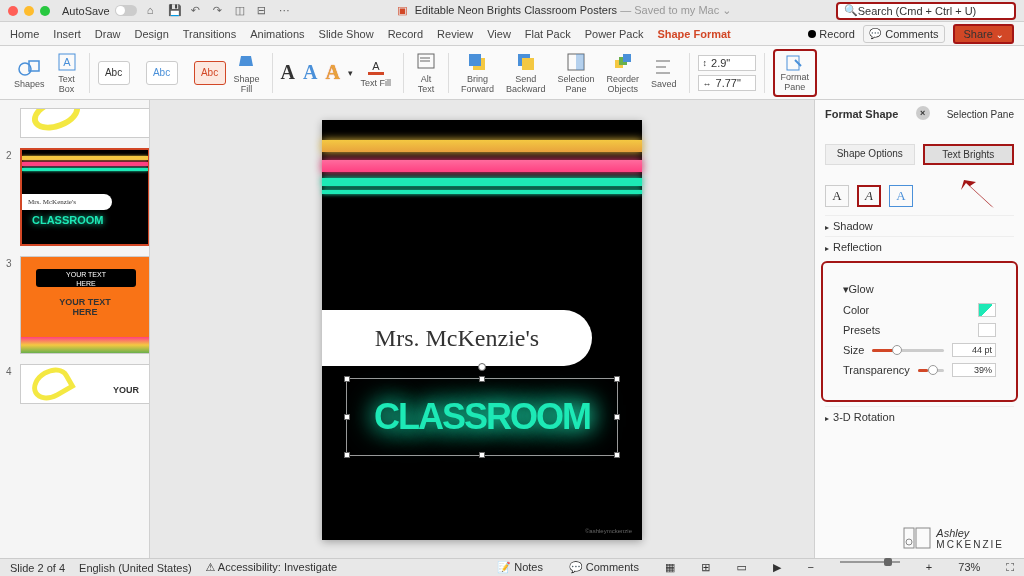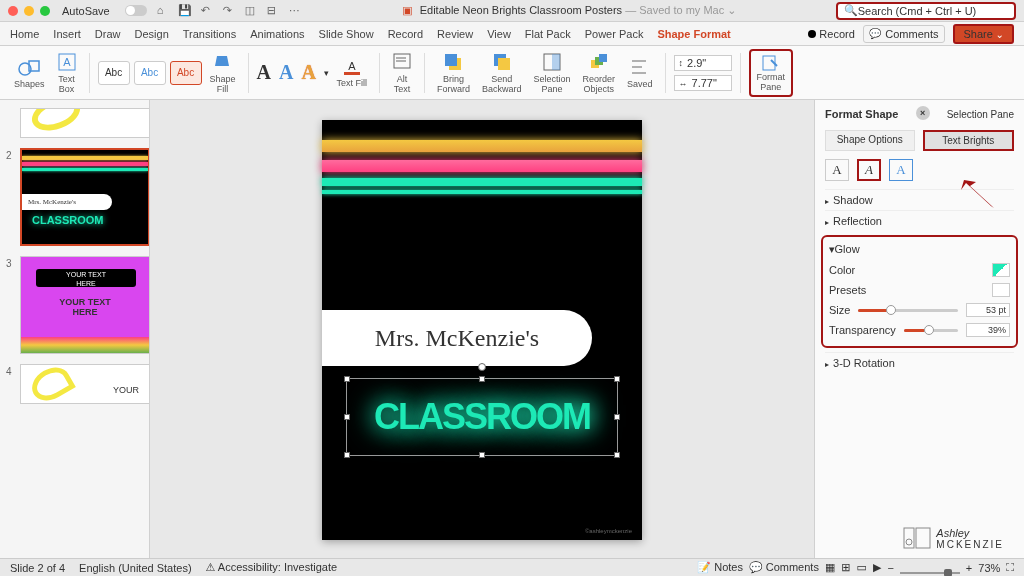--- a/index.html
+++ b/index.html
@@ -1,21 +1,21 @@
 <!DOCTYPE html>
 <html><head>
 <meta charset="utf-8">
 <style>
 *{margin:0;padding:0;box-sizing:border-box;font-family:-apple-system,BlinkMacSystemFont,"Segoe UI",sans-serif;font-size:11px;color:#333}
 body{width:1024px;height:576px;background:#f0f0f0;overflow:hidden;position:relative}
 .titlebar{height:22px;background:#e8e8e8;display:flex;align-items:center;padding:0 8px;border-bottom:1px solid #d0d0d0}
 .traffic{display:flex;gap:6px;margin-right:12px}
 .dot{width:10px;height:10px;border-radius:50%}
 .dot.r{background:#ff5f57}.dot.y{background:#febc2e}.dot.g{background:#28c840}
-.autosave{display:flex;align-items:center;gap:15px;font-size:10px;color:#666}
+.autosave{display:flex;align-items:center;gap:5px;font-size:10px;color:#666}
 .toggle{width:22px;height:11px;background:#ccc;border-radius:6px;position:relative}
 .toggle:after{content:"";position:absolute;width:9px;height:9px;background:#fff;border-radius:50%;top:1px;left:1px}
 .qat{display:flex;gap:8px;margin-left:10px}
 .qat-icon{width:14px;height:14px;color:#666}
 .doctitle{flex:1;text-align:center;font-size:11px;color:#555}
 .doctitle .pp-icon{color:#d24726;margin-right:4px}
 .search-box{width:180px;height:18px;border:2px solid #a31515;border-radius:4px;background:#fff;display:flex;align-items:center;padding:0 6px;font-size:10px;color:#999}
 .tabs{height:24px;background:#f5f5f5;display:flex;align-items:center;padding:0 10px;gap:14px;border-bottom:1px solid #d0d0d0}
 .tab{font-size:11px;color:#444;cursor:pointer}
 .tab.active{color:#d24726;font-weight:600}
@@ -49,40 +49,40 @@
 .s3{top:58px;height:8px;background:#1de9b6;box-shadow:0 0 6px #1de9b6}
 .s4{top:70px;height:4px;background:#1de9b6;box-shadow:0 0 4px #1de9b6}
 .white-label{position:absolute;top:190px;left:0;width:270px;height:56px;background:#fff;border-radius:0 28px 28px 0;display:flex;align-items:center;justify-content:center}
 .mckenzie{font-family:cursive;font-size:24px;font-weight:500}
 .classroom-box{position:absolute;top:258px;left:24px;width:272px;height:78px;border:1px solid #999;display:flex;align-items:center;justify-content:center}
 .classroom-text{font-size:36px;font-weight:900;color:#1de9b6;text-shadow:0 0 20px #1de9b6,0 0 30px #1de9b6;letter-spacing:-2px;filter:blur(0.5px)}
 .handle{position:absolute;width:6px;height:6px;background:#fff;border:1px solid #666}
 .format-panel{width:210px;background:#fafafa;border-left:1px solid #d0d0d0;padding:6px 10px}
 .panel-hdr{display:flex;justify-content:space-between;align-items:flex-end;font-size:11px;font-weight:600;padding-bottom:4px}
 .panel-hdr .close{width:14px;height:14px;background:#ccc;border-radius:50%;text-align:center;line-height:14px;font-size:9px}
-.opt-tabs{display:flex;gap:8px;margin:6px 0}
+.opt-tabs{display:flex;gap:8px;margin:20px 0}
 .opt-tab{flex:1;text-align:center;padding:3px;font-size:10px;border:1px solid #ddd;background:#f0f0f0}
 .opt-tab.active{background:#e0e0e0}
 .text-opt-hl{border:2px solid #a31515!important}
 .icon-row{display:flex;gap:8px;margin:8px 0}
 .icon-A{width:24px;height:22px;border:1px solid #ccc;display:flex;align-items:center;justify-content:center;font-size:13px;font-family:serif}
 .icon-A.sel{border:2px solid #a31515}
 .section{padding:4px 0;font-size:10px;color:#555;border-top:1px solid #eee}
 .section .caret{margin-right:4px;font-size:8px}
-.glow-section{border:2px solid #a31515;border-radius:6px;padding:6px;margin:4px -4px}
+.glow-section{border:2px solid #a31515;border-radius:6px;padding:20px;margin:4px -4px}
 .prop-row{display:flex;align-items:center;justify-content:space-between;padding:3px 0;font-size:10px}
 .slider{flex:1;height:3px;background:#ccc;margin:0 8px;position:relative;border-radius:2px}
 .slider-fill{position:absolute;height:100%;background:#d24726;border-radius:2px}
 .slider-thumb{position:absolute;width:10px;height:10px;background:#fff;border:1px solid #999;border-radius:50%;top:-4px}
 .val-box{width:44px;border:1px solid #ccc;padding:1px 3px;font-size:9px;text-align:right;background:#fff}
 .color-sw{width:18px;height:14px;border:1px solid #ccc;background:linear-gradient(135deg,#1de9b6 50%,#fff 50%)}
 .preset-sw{width:18px;height:14px;border:1px solid #ccc;background:#fff}
 .arrow-annotation{position:absolute;right:28px;top:178px;width:40px;height:30px}
 .statusbar{height:18px;background:#e8e8e8;border-top:1px solid #ccc;display:flex;align-items:center;padding:0 10px;font-size:9px;color:#666;gap:14px}
-.statusbar .right{margin-left:auto;display:flex;gap:6px;align-items:flex-end}
+.statusbar .right{margin-left:auto;display:flex;gap:26px;align-items:flex-start}
 .zoom-slider{width:60px;height:2px;background:#999;position:relative}
 .watermark{position:absolute;right:20px;bottom:24px;font-family:cursive;font-size:16px;color:#888;display:flex;align-items:center;gap:4px}
 svg{display:block}
 </style>
 </head>
 <body>
 
 <div class="titlebar">
   <div class="traffic">
     <div class="dot r"></div>
@@ -148,21 +148,21 @@
   </div>
   <div class="ribbon-group">
     <svg width="20" height="20">
         <rect x="2" y="2" width="16" height="16" fill="none" stroke="#4a90d9"></rect>
         <text x="10" y="14" text-anchor="middle" font-size="11" fill="#4a90d9">A</text>
       </svg>
     <div class="ribbon-label" style="white-space:pre">Text
 Box</div>
   </div>
   <div class="ribbon-sep"></div>
-  <div style="display:flex;gap:4px">
+  <div style="display:flex;gap:16px">
     <div class="style-box">Abc</div>
     <div class="style-box" style="color:#4a90d9">Abc</div>
     <div class="style-box sel" style="color:#d24726">Abc</div>
   </div>
   <div class="ribbon-group">
     <svg width="20" height="20">
         <path d="M4 4 L14 4 L16 14 L2 14 Z" fill="#4a90d9"></path>
       </svg>
     <div class="ribbon-label" style="white-space:pre">Shape
 Fill</div>
@@ -261,34 +261,34 @@
       <div class="thumb-img" style="background:#000">
         <div style="height:4px;background:#f4c842;margin-top:6px;box-shadow:0 0 3px #f4c842"></div>
         <div style="height:4px;background:#ff4081;margin-top:2px;box-shadow:0 0 3px #ff4081"></div>
         <div style="height:3px;background:#1de9b6;margin-top:2px;box-shadow:0 0 3px #1de9b6"></div>
         <div style="position:absolute;top:44px;left:0;width:90px;height:16px;background:#fff;border-radius:0 8px 8px 0;font-size:7px;font-family:cursive;padding-left:6px;line-height:16px">Mrs. McKenzie's</div>
         <div style="position:absolute;top:64px;left:10px;font-size:11px;font-weight:900;color:#1de9b6;text-shadow:0 0 6px #1de9b6">CLASSROOM</div>
       </div>
     </div>
     <div class="thumb">
       <span class="thumb-num">3</span>
-      <div class="thumb-img" style="background:#d946ef">
+      <div class="thumb-img" style="background:#f97316">
         <div style="position:absolute;inset:0;background-image:radial-gradient(#000 .5px,transparent .5px);background-size:4px 4px;opacity:.3"></div>
         <div style="position:absolute;top:12px;left:15px;width:100px;height:18px;background:#000;color:#fff;font-size:7px;text-align:center;line-height:9px;padding-top:1px;border-radius:3px;white-space:pre">YOUR TEXT
 HERE</div>
         <div style="position:absolute;top:40px;width:100%;font-size:9px;text-align:center;font-weight:bold;white-space:pre">YOUR TEXT<br>HERE</div>
         <div style="position:absolute;bottom:0;left:0;right:0;height:16px;background:linear-gradient(#ff4081,#f4c842,#6ab04c)"></div>
       </div>
     </div>
     <div class="thumb">
       <span class="thumb-num">4</span>
       <div class="thumb-img" style="background:#fff;height:40px">
         <div style="position:absolute;inset:0;background-image:radial-gradient(#000 .5px,transparent .5px);background-size:4px 4px;opacity:.3"></div>
         <div style="position:absolute;left:10px;top:4px;width:40px;height:30px;border:5px solid #f4e842;border-radius:50% 50% 0 50%;transform:rotate(-30deg)"></div>
-        <div style="position:absolute;right:10px;top:20px;font-size:9px;font-weight:normal">YOUR</div>
+        <div style="position:absolute;right:10px;top:20px;font-size:9px;font-weight:bold">YOUR</div>
       </div>
     </div>
   </div>
 
   <div class="canvas-area">
     <div class="slide-canvas">
       <div class="stripe s1"></div>
       <div class="stripe s2"></div>
       <div class="stripe s3"></div>
       <div class="stripe s4"></div>
@@ -340,21 +340,21 @@
       <div class="prop-row">
           <span>Presets</span>
           <div class="preset-sw"></div>
         </div>
       <div class="prop-row">
         <span>Size</span>
         <div class="slider">
             <div class="slider-fill" style="width:30%"></div>
             <div class="slider-thumb" style="left:28%"></div>
           </div>
-        <div class="val-box">53 pt</div>
+        <div class="val-box">44 pt</div>
       </div>
       <div class="prop-row">
         <span>Transparency</span>
         <div class="slider">
             <div class="slider-fill" style="width:39%"></div>
             <div class="slider-thumb" style="left:37%"></div>
           </div>
         <div class="val-box">39%</div>
       </div>
     </div>

